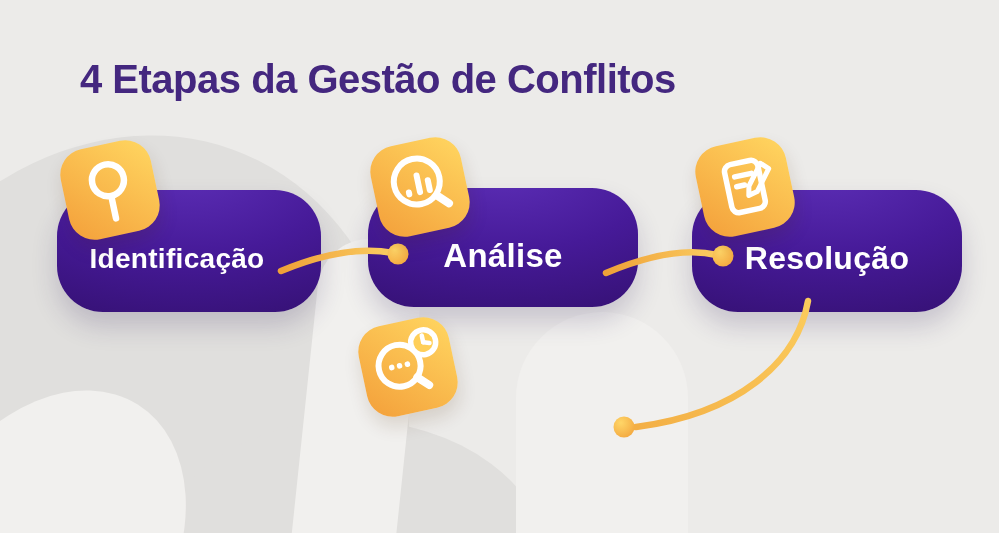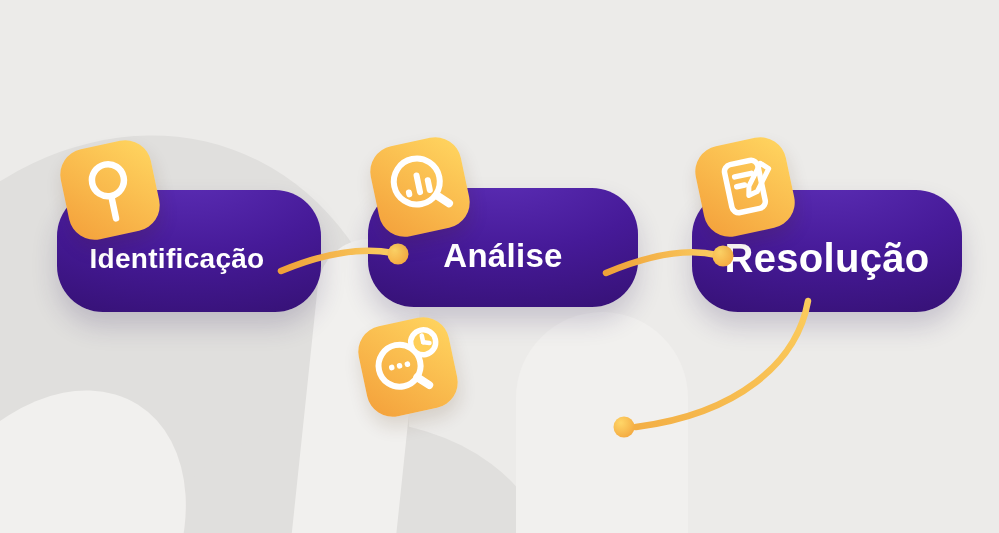--- a/index.html
+++ b/index.html
@@ -27,21 +27,21 @@
     position:absolute; box-sizing:border-box;
     border-radius:46px;
     background: radial-gradient(ellipse 130% 150% at 50% -15%, #5C2EB6 0%, #461A98 45%, #300E69 100%);
     box-shadow: 0 14px 26px rgba(55,40,95,0.20);
     display:flex; align-items:center; justify-content:center;
     color:#FFFFFF; font-weight:bold; letter-spacing:0.3px;
     z-index:2;
   }
   #step1 { left:57px;  top:190px; width:264px; height:122px; font-size:28px; padding:16px 40px 0 16px; }
   #step2 { left:368px; top:188px; width:270px; height:119px; font-size:33px; padding-top:16px; }
-  #step3 { left:692px; top:190px; width:270px; height:122px; font-size:40px; padding-top:14px; }
+  #step3 { left:692px; top:190px; width:270px; height:122px; font-size:32px; padding-top:14px; }
   #step4 { left:355px; top:370px; width:267px; height:120px; font-size:28px; padding-top:16px; }
 
   .connectors { position:absolute; left:0; top:0; z-index:3; pointer-events:none; }
 
   .icon-tile {
     position:absolute; width:92px; height:92px; border-radius:26px;
     background: linear-gradient(225deg, #FFD45F 5%, #F4A23C 95%);
     transform: rotate(-12deg);
     box-shadow: 0 10px 18px rgba(80,40,0,0.14);
     display:flex; align-items:center; justify-content:center;
@@ -57,20 +57,21 @@
 <body>
 
 <div class="canvas">
 
   <div class="blob blob-dark" id="blobA"></div>
   <div class="blob blob-dark" id="blobA2"></div>
   <div class="blob blob-light" id="petalB"></div>
   <div class="blob blob-light" id="petalC"></div>
   <div class="blob blob-light" id="bandD"></div>
 
+  <div class="page-title">4 Etapas da Gestão de Conflitos</div>
 
   <div class="step" id="step1">
     <span>Identificação</span>
   </div>
   <div class="step" id="step2">
     <span>Análise</span>
   </div>
   <div class="step" id="step3">
     <span>Resolução</span>
   </div>

